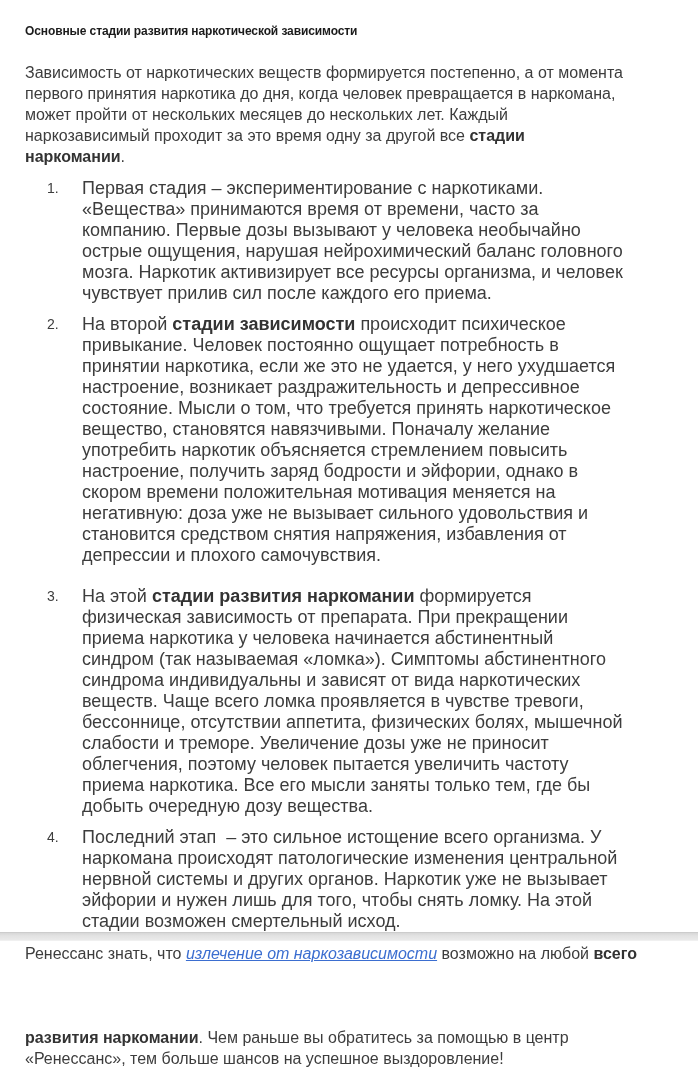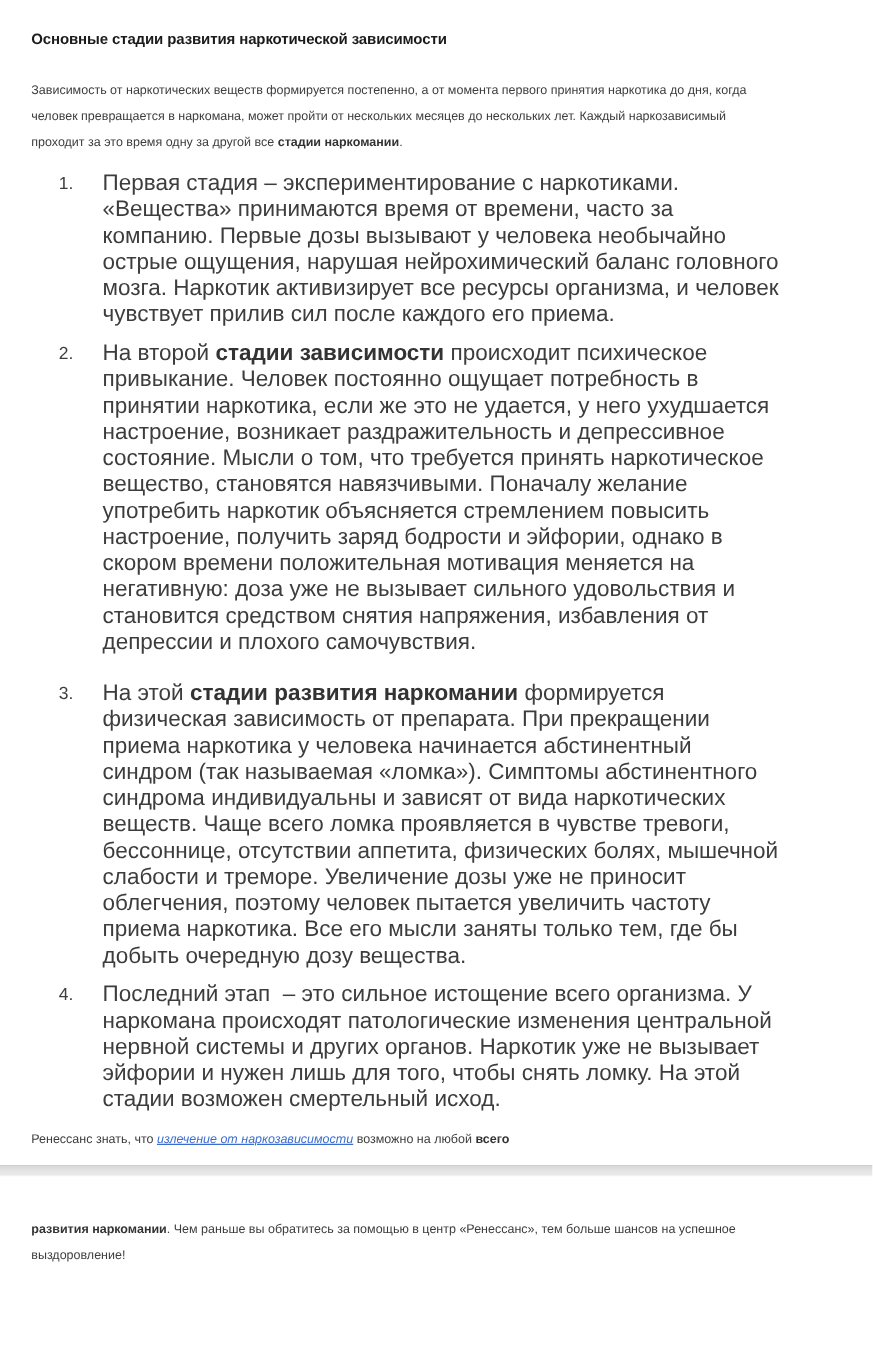--- a/index.html
+++ b/index.html
@@ -14,21 +14,21 @@
   }
   .content { padding: 19px 0 0 25px; }
   h1.title {
     font-size: 12px;
     line-height: 24px;
     font-weight: 700;
     color: #1b1b1b;
     letter-spacing: -0.1px;
   }
   .para {
-    font-size: 10px;
+    font-size: 16px;
     line-height: 21px;
     color: #3d3d3d;
   }
   .intro { margin-top: 19px; width: 600px; }
   h2.subheading {
     margin-top: 14px;
     font-size: 14px;
     line-height: 21px;
     font-weight: 700;
     color: #2b2b2b;
@@ -63,21 +63,21 @@
     top: 932px;
     width: 698px;
     height: 9px;
     background: linear-gradient(to bottom, #d7d7d7 0%, #e2e2e2 40%, #eaeaea 100%);
     border-top: 1px solid #cccccc;
     border-bottom: 1px solid #f0f0f0;
   }
   .footer-para {
     position: absolute;
     left: 25px;
-    top: 973px;
+    top: 1027px;
     width: 620px;
   }
 </style>
 </head>
 <body>
 
 <div class="page">
   <div class="content">
 
     <h1 class="title">Основные стадии развития наркотической зависимости</h1>

